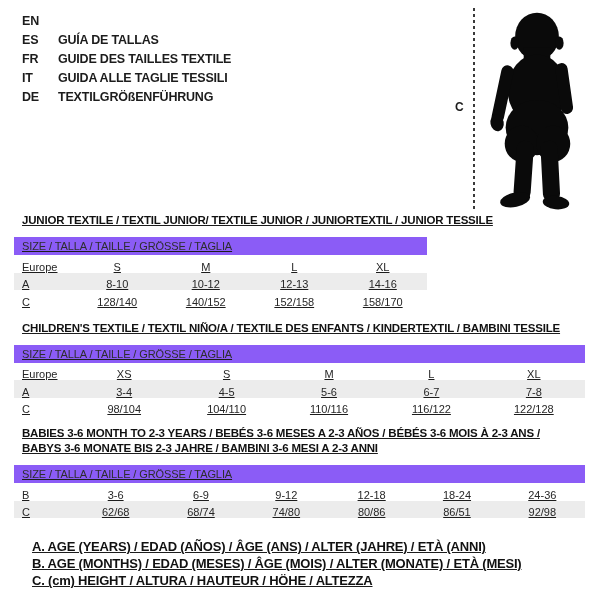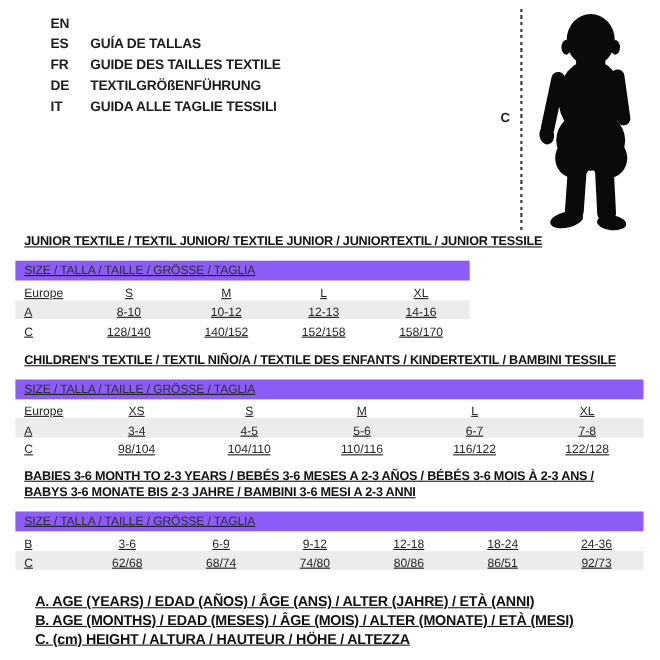--- a/index.html
+++ b/index.html
@@ -1,21 +1,21 @@
 <!DOCTYPE html>
 <html><head>
 <meta charset="utf-8">
 <style>
   html,body{margin:0;padding:0;}
   body{
     width:600px;height:600px;position:relative;background:#ffffff;
     font-family:"Liberation Sans",sans-serif;color:#1c1c1c;overflow:hidden;
   }
   
-  .lang-block{position:absolute;left:22px;top:12px;margin-left:24px;}
+  .lang-block{position:absolute;left:22px;top:12px;}
   .lang-row{display:flex;line-height:19px;font-size:12.5px;font-weight:bold;letter-spacing:-0.2px;}
   .lang-code{width:36px;flex:0 0 36px;}
   
   .figure-area{position:absolute;left:455px;top:4px;width:145px;height:212px;}
   .dash-line{
     position:absolute;left:18px;top:4px;width:2px;height:202px;
     background:repeating-linear-gradient(to bottom,#3a3a3a 0 3px,transparent 3px 6px);
   }
   .c-label{position:absolute;left:0;top:96px;font-size:12px;font-weight:bold;}
   .baby-svg{position:absolute;left:25px;top:0;}
@@ -52,26 +52,26 @@
   </div>
   <div class="lang-row">
     <span class="lang-code">ES</span>
     <span class="lang-title">GUÍA DE TALLAS</span>
   </div>
   <div class="lang-row">
     <span class="lang-code">FR</span>
     <span class="lang-title">GUIDE DES TAILLES TEXTILE</span>
   </div>
   <div class="lang-row">
+    <span class="lang-code">IT</span>
+    <span class="lang-title">GUIDA ALLE TAGLIE TESSILI</span>
+  </div>
+  <div class="lang-row">
     <span class="lang-code">DE</span>
     <span class="lang-title">TEXTILGRÖßENFÜHRUNG</span>
-  </div>
-  <div class="lang-row">
-    <span class="lang-code">IT</span>
-    <span class="lang-title">GUIDA ALLE TAGLIE TESSILI</span>
   </div>
 </div>
 
 <div class="figure-area">
   <div class="dash-line"></div>
   <div class="c-label">C</div>
   <svg class="baby-svg" width="114" height="212" viewBox="0 0 120 215" xmlns="http://www.w3.org/2000/svg" fill="#0a0a0a">
 
     <ellipse cx="60" cy="30" rx="23" ry="25"></ellipse>
     <ellipse cx="36.5" cy="37" rx="4.5" ry="7"></ellipse>
@@ -174,21 +174,21 @@
         <span class="tcell">18-24</span>
         <span class="tcell">24-36</span>
       </div>
       <div class="trow alt">
         <span class="tlabel">C</span>
         <span class="tcell">62/68</span>
         <span class="tcell">68/74</span>
         <span class="tcell">74/80</span>
         <span class="tcell">80/86</span>
         <span class="tcell">86/51</span>
-        <span class="tcell">92/73</span>
+        <span class="tcell">92/98</span>
       </div>
     </div>
   </div>
 
   <div class="footnotes">
     <div class="footnote">A. AGE (YEARS) / EDAD (AÑOS) / ÂGE (ANS) / ALTER (JAHRE) / ETÀ (ANNI)</div>
     <div class="footnote">B. AGE (MONTHS) / EDAD (MESES) / ÂGE (MOIS) / ALTER (MONATE) / ETÀ (MESI)</div>
     <div class="footnote">C. (cm) HEIGHT / ALTURA / HAUTEUR / HÖHE / ALTEZZA</div>
   </div>
 

